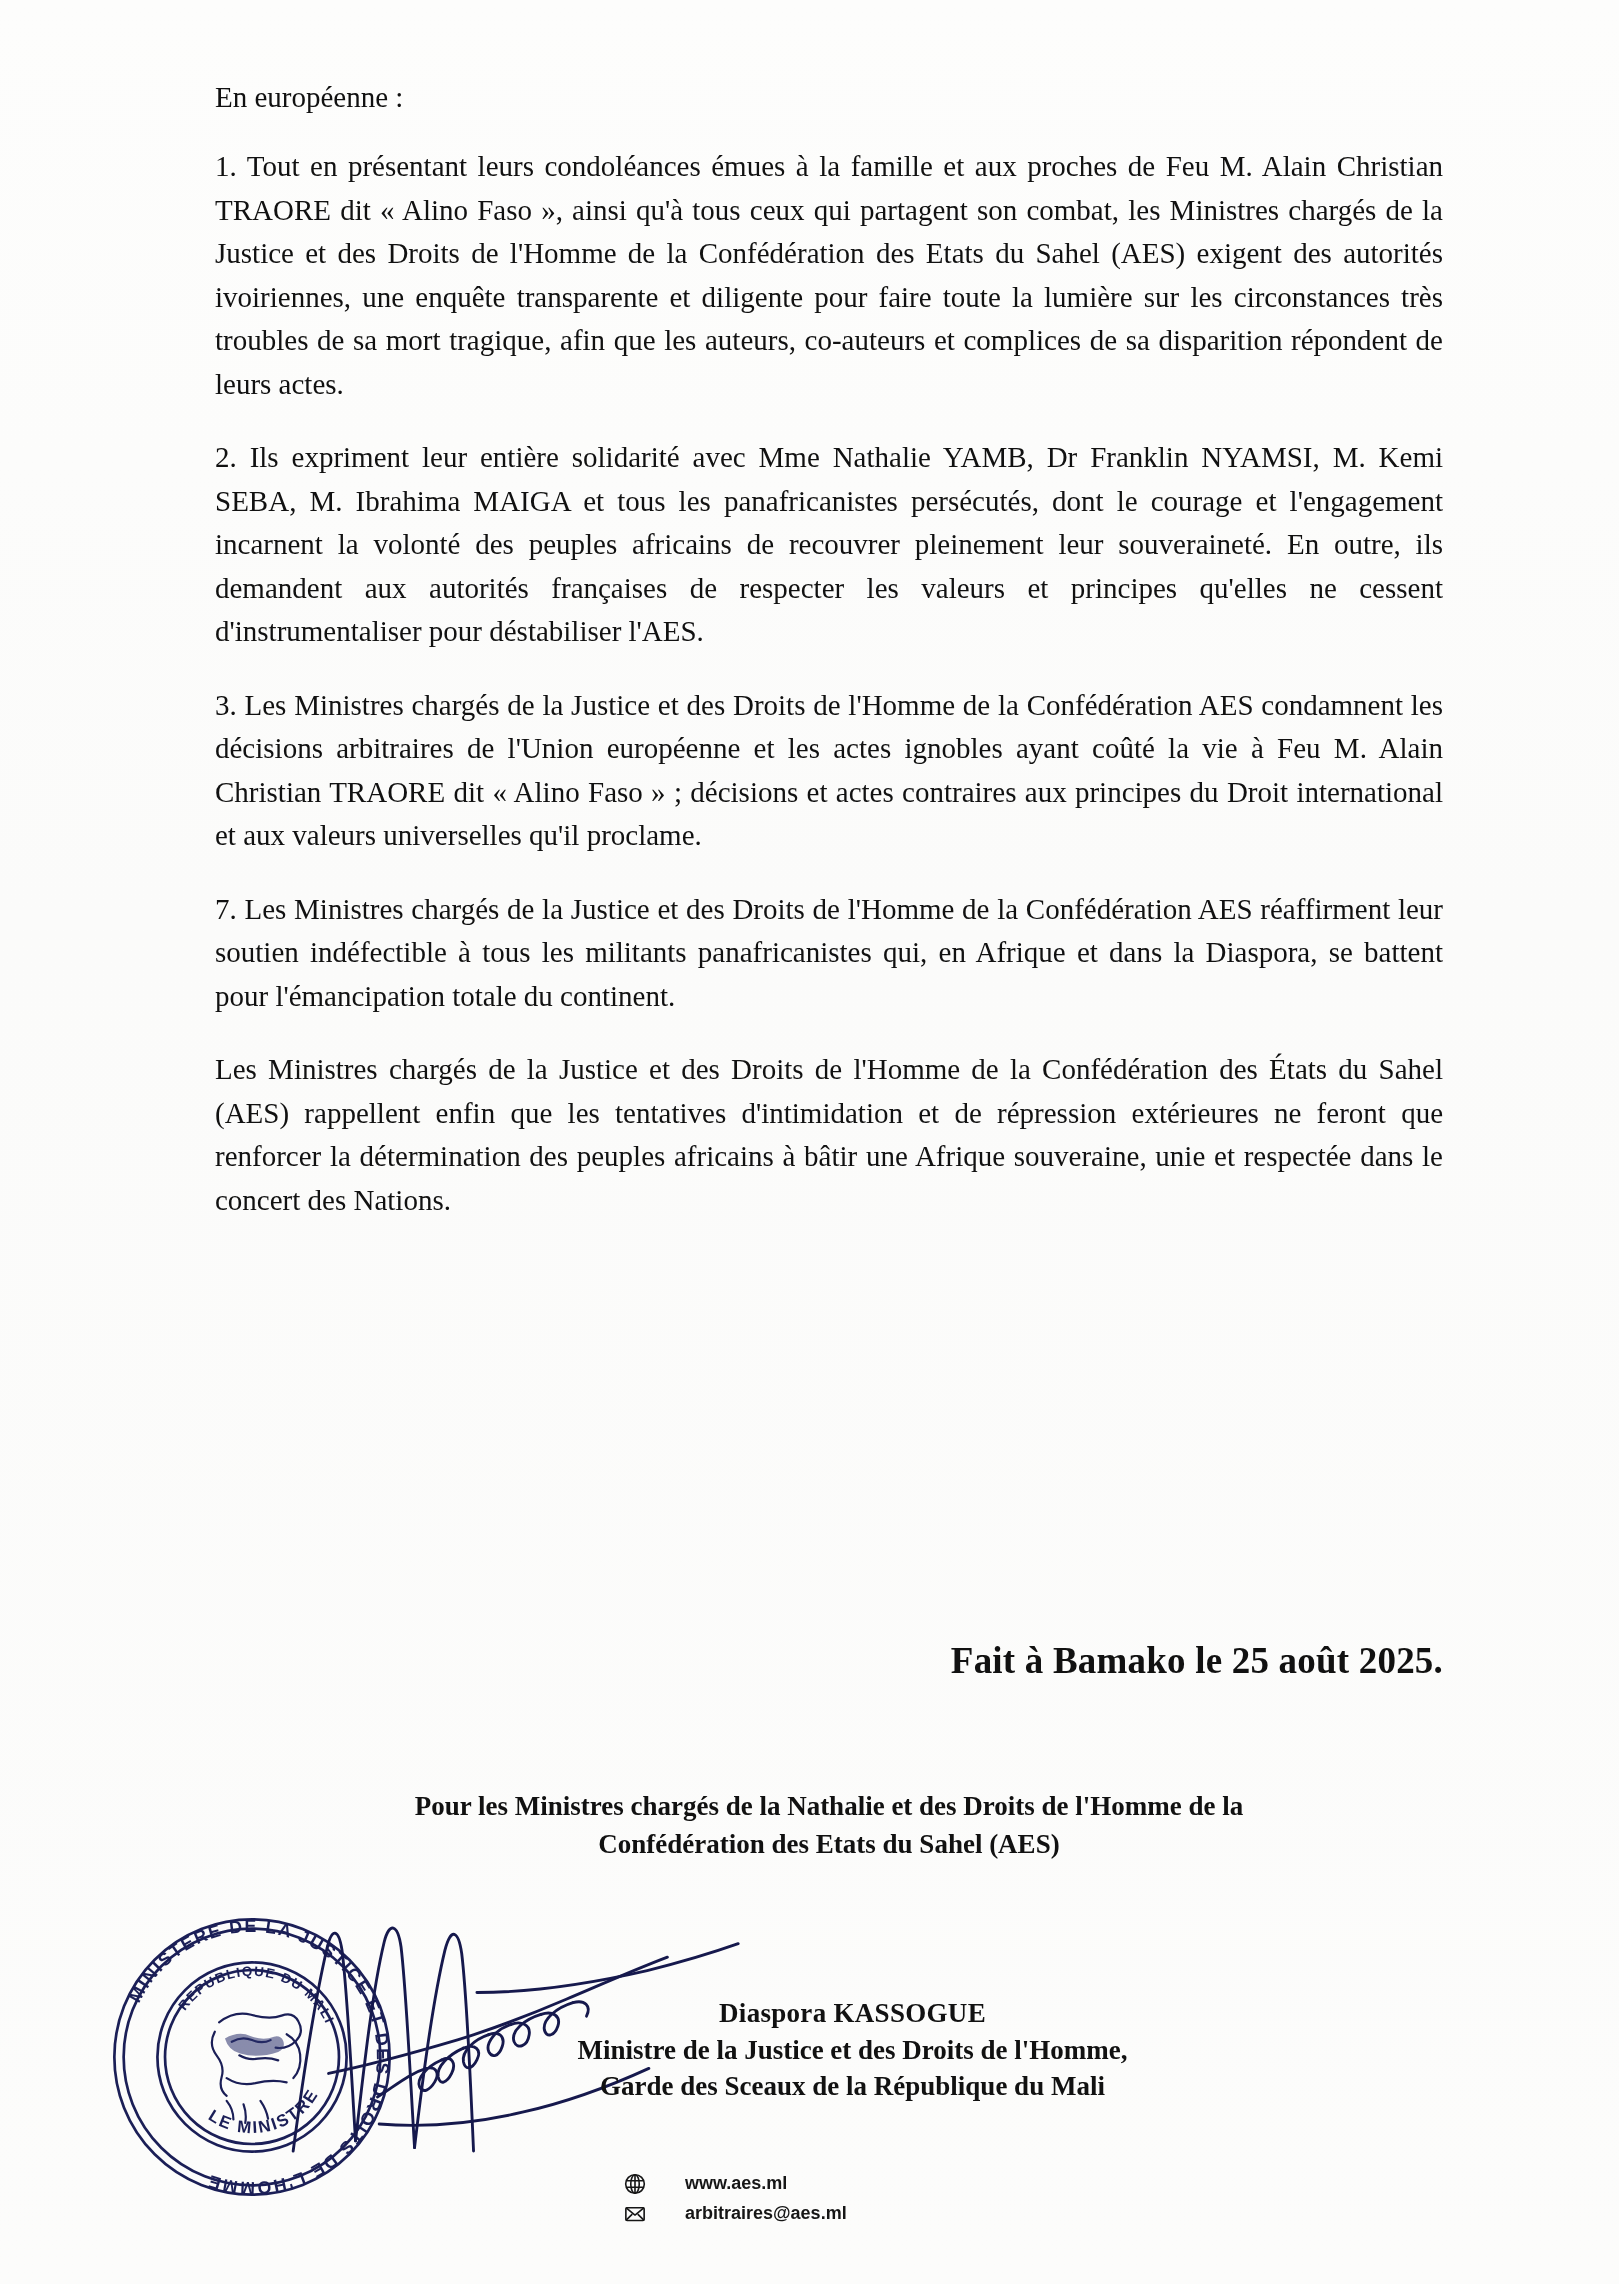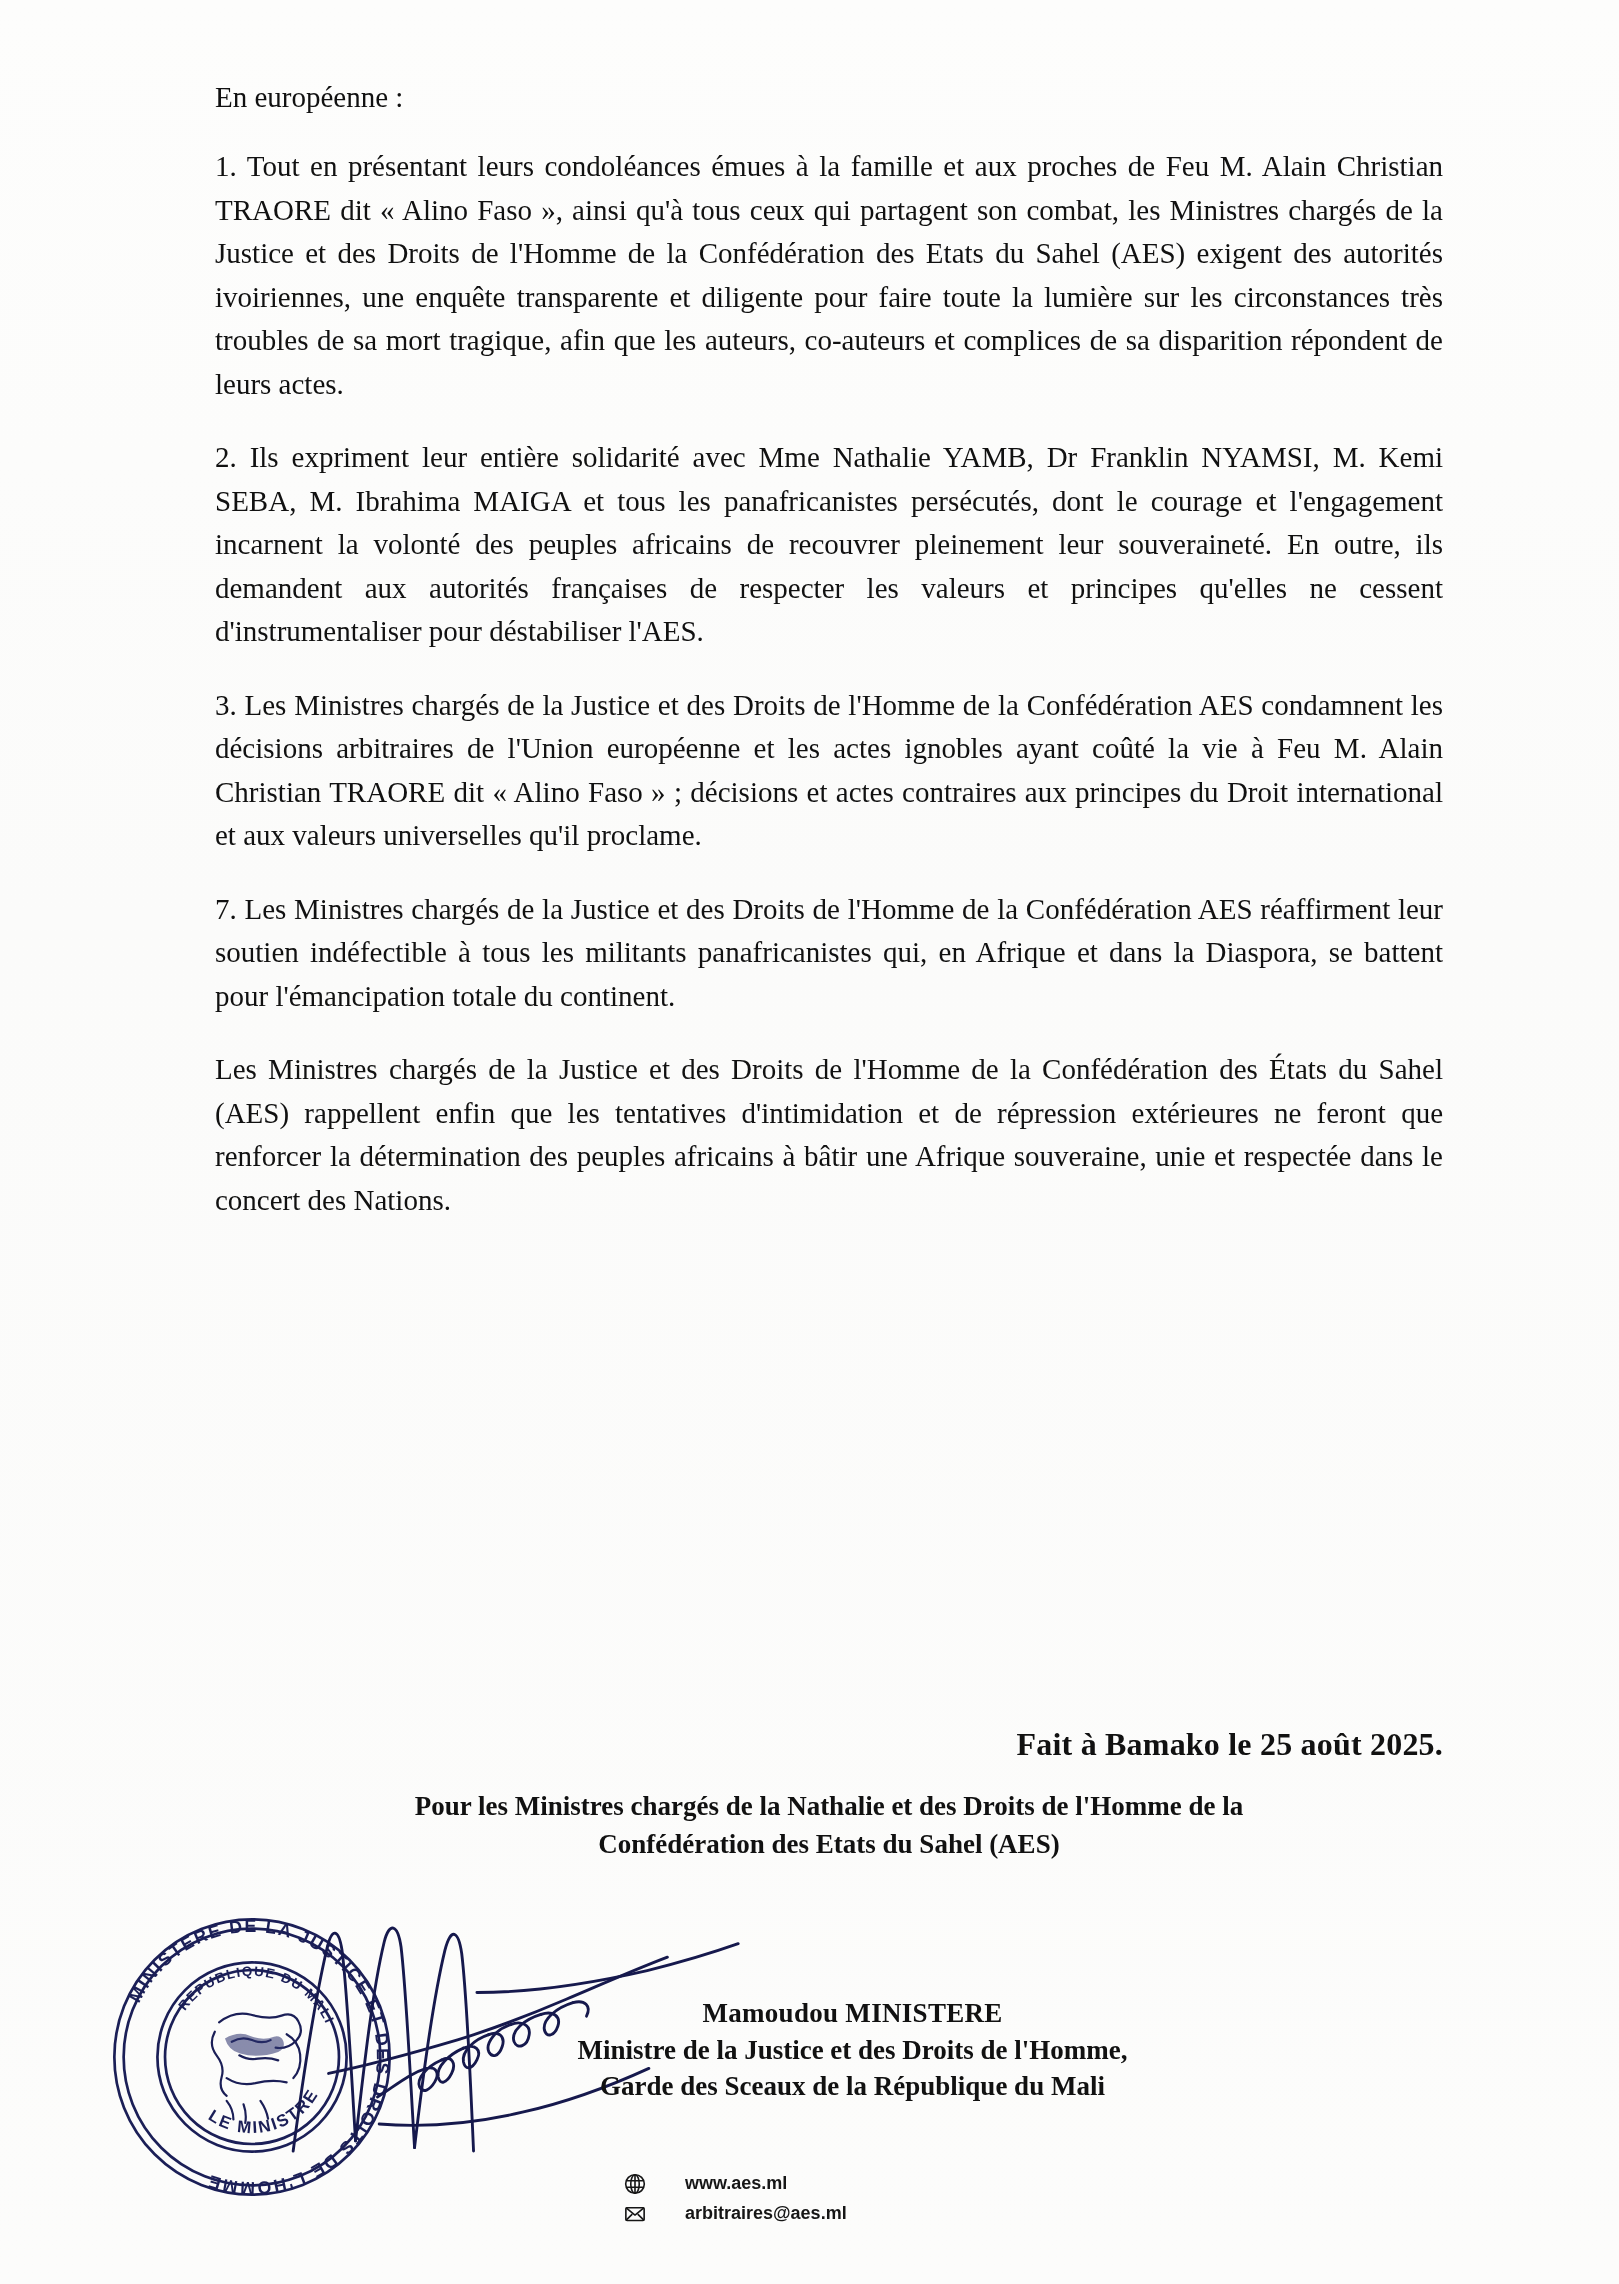--- a/index.html
+++ b/index.html
@@ -48,24 +48,24 @@
     hyphens: none;
   }
 
   .para:last-of-type {
     margin-bottom: 0;
   }
 
   .dateline {
     position: absolute;
     left: 215px;
-    top: 1726px;
+    top: 1639px;
     width: 1228px;
     text-align: right;
-    font-size: 32px;
+    font-size: 37px;
     font-weight: bold;
     letter-spacing: 0.2px;
   }
 
   .forblock {
     position: absolute;
     left: 215px;
     top: 1787px;
     width: 1228px;
     text-align: center;
@@ -218,21 +218,21 @@
         <path d="M276 150 C 288 145, 300 150, 298 162 C 296 176, 284 180, 280 170 C 276 158, 292 144, 312 138"></path>
         <path d="M312 138 C 326 133, 336 140, 332 152 C 328 164, 318 166, 316 156 C 314 144, 330 130, 350 124"></path>
         <path d="M350 124 C 364 120, 372 128, 366 140"></path>
         <path d="M236 112 C 300 112, 368 102, 438 86 C 478 76, 512 66, 546 54"></path>
         <path d="M120 268 C 170 272, 230 268, 290 254 C 344 242, 392 224, 440 202"></path>
       </g>
     </svg>
   </div>
 
   <div class="signer">
-    <span class="name">Mamoudou MINISTERE</span>
+    <span class="name">Diaspora KASSOGUE</span>
     <span class="role1">Ministre de la Justice et des Droits de l'Homme,</span>
     <span class="role2">Garde des Sceaux de la République du Mali</span>
   </div>
 
   <div class="footer">
     <div class="row">
       <span class="ic">
         <svg viewBox="0 0 26 26" xmlns="http://www.w3.org/2000/svg" aria-hidden="true">
           <g fill="none" stroke="#161616" stroke-width="1.9">
             <circle cx="13" cy="13" r="11"></circle>

